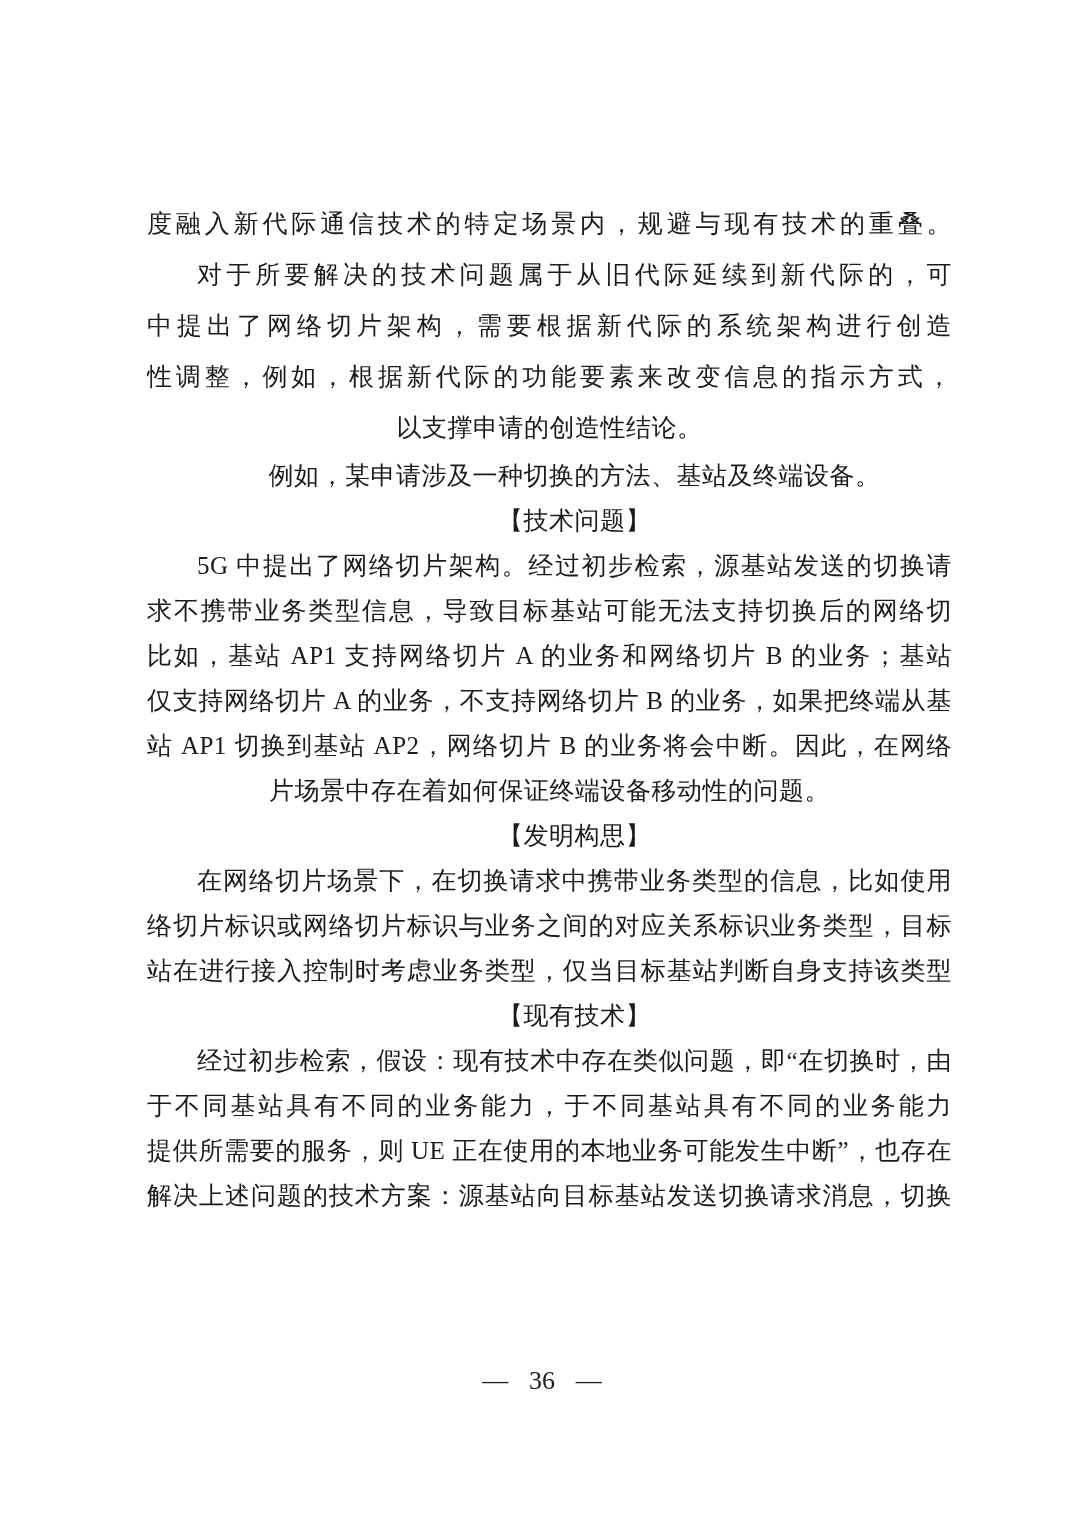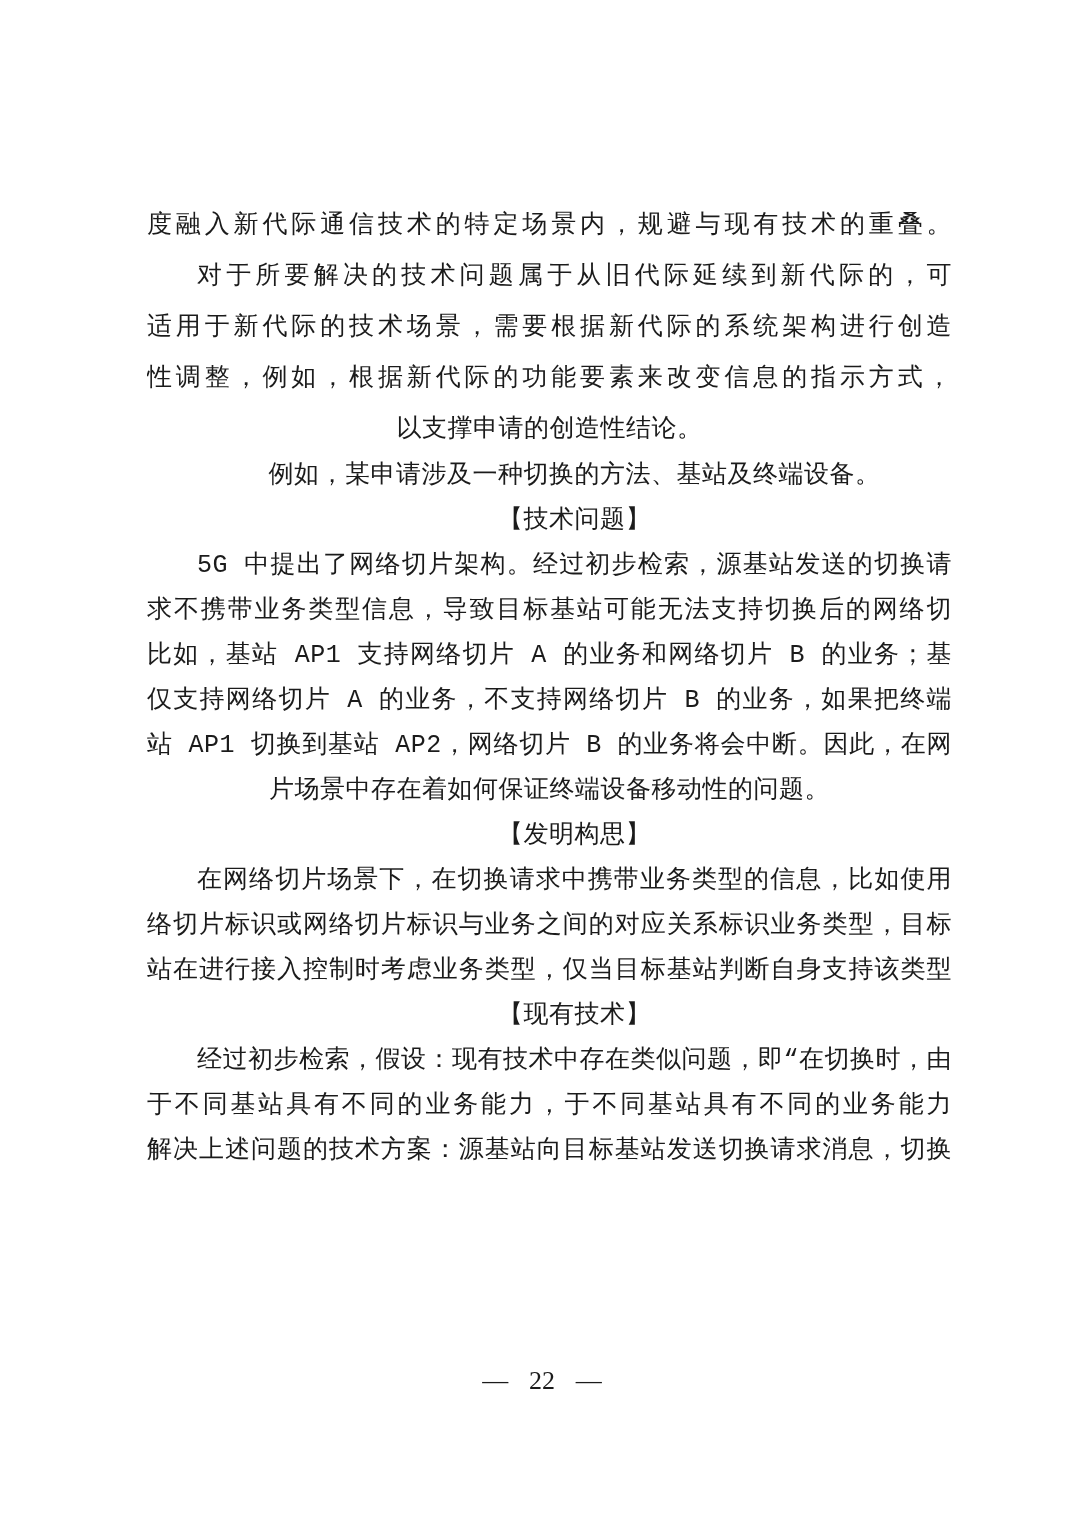--- a/index.html
+++ b/index.html
@@ -37,58 +37,59 @@
   .line.justify {
     white-space: normal;
     text-align: justify;
     text-align-last: justify;
     text-justify: inter-character;
   }
   .line.indent {
     text-indent: 2em;
   }
   .g-a { line-height: 51px; height: 51px; }
-  .g-b { line-height: 45px; height: 45px; font-family: Liberation Mono, monospace; }
+  .g-b { line-height: 45px; height: 45px; }
   .footer {
     position: absolute;
     left: 0;
     top: 1366px;
     width: 1080px;
     text-align: center;
     font-size: 26px;
     color: var(--ink);
   }
   .footer span { display: inline-block; }
   .footer .pgnum { margin: 0 0.55em; }
 </style>
 </head>
 <body>
 
 <div class="page">
   <div class="doc">
       <div class="line g-a justify">度融入新代际通信技术的特定场景内，规避与现有技术的重叠。</div>
       <div class="line g-a indent justify">对于所要解决的技术问题属于从旧代际延续到新代际的，可</div>
-      <div class="line g-a justify">适用于新代际的技术场景，需要根据新代际的系统架构进行创造</div>
+      <div class="line g-a justify">中提出了网络切片架构，需要根据新代际的系统架构进行创造</div>
       <div class="line g-a justify">性调整，例如，根据新代际的功能要素来改变信息的指示方式，</div>
       <div class="line g-a">以支撑申请的创造性结论。</div>
       <div class="line g-b indent">例如，某申请涉及一种切换的方法、基站及终端设备。</div>
       <div class="line g-b indent">【技术问题】</div>
       <div class="line g-b indent justify">5G 中提出了网络切片架构。经过初步检索，源基站发送的切换请</div>
       <div class="line g-b justify">求不携带业务类型信息，导致目标基站可能无法支持切换后的网络切片。</div>
       <div class="line g-b justify">比如，基站 AP1 支持网络切片 A 的业务和网络切片 B 的业务；基站 AP2</div>
       <div class="line g-b justify">仅支持网络切片 A 的业务，不支持网络切片 B 的业务，如果把终端从基</div>
       <div class="line g-b justify">站 AP1 切换到基站 AP2，网络切片 B 的业务将会中断。因此，在网络切</div>
       <div class="line g-b">片场景中存在着如何保证终端设备移动性的问题。</div>
       <div class="line g-b indent">【发明构思】</div>
       <div class="line g-b indent justify">在网络切片场景下，在切换请求中携带业务类型的信息，比如使用网</div>
       <div class="line g-b justify">络切片标识或网络切片标识与业务之间的对应关系标识业务类型，目标基</div>
       <div class="line g-b justify">站在进行接入控制时考虑业务类型，仅当目标基站判断自身支持该类型的</div>
       <div class="line g-b indent">【现有技术】</div>
       <div class="line g-b indent justify">经过初步检索，假设：现有技术中存在类似问题，即“在切换时，由</div>
       <div class="line g-b justify">于不同基站具有不同的业务能力，于不同基站具有不同的业务能力（UE）</div>
+      <div class="line g-b justify">提供所需要的服务，则 UE 正在使用的本地业务可能发生中断”，也存在</div>
       <div class="line g-b justify">解决上述问题的技术方案：源基站向目标基站发送切换请求消息，切换请</div>
     </div>
   <div class="footer">
     <span>—</span>
-    <span class="pgnum">22</span>
+    <span class="pgnum">36</span>
     <span>—</span>
   </div>
 </div>
 
 </body></html>

